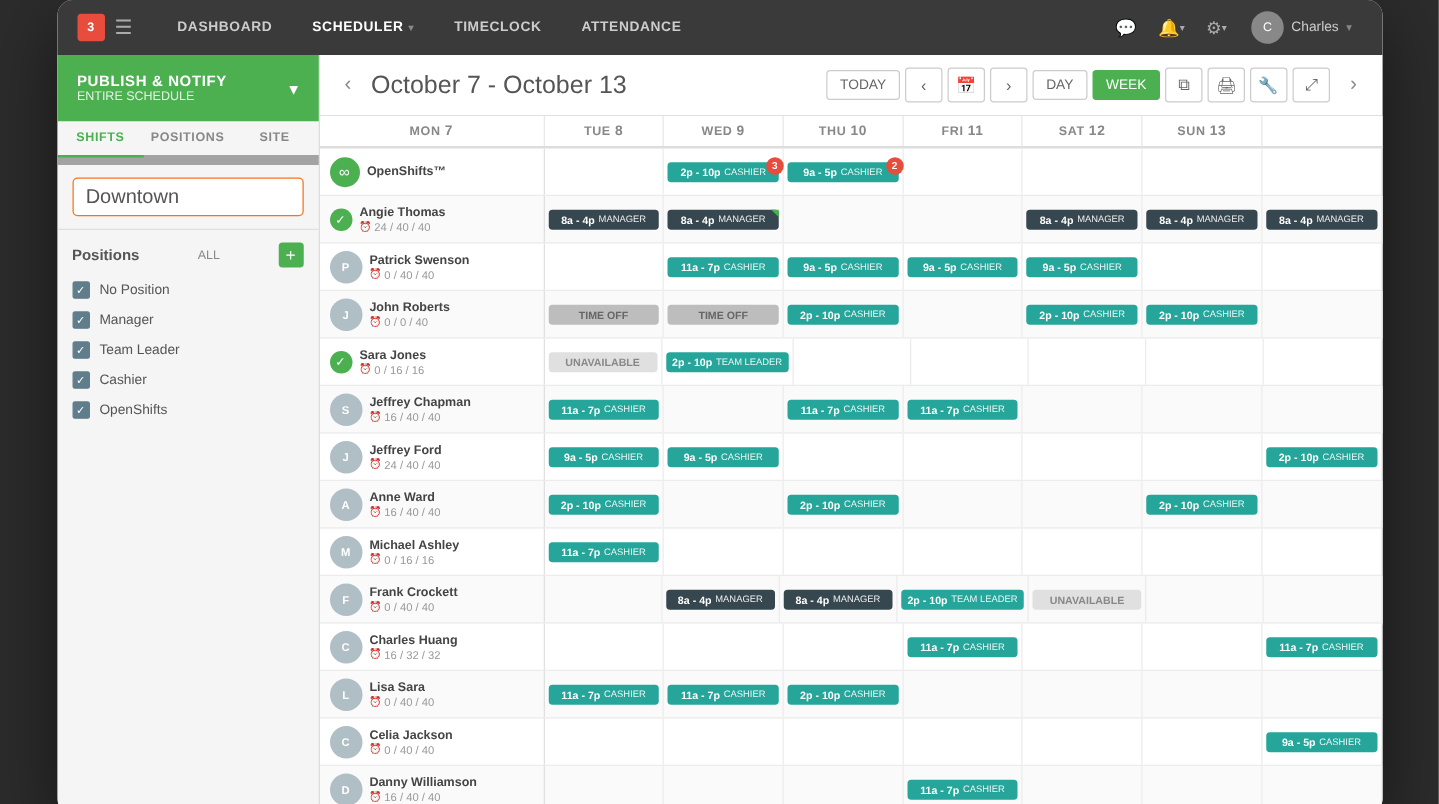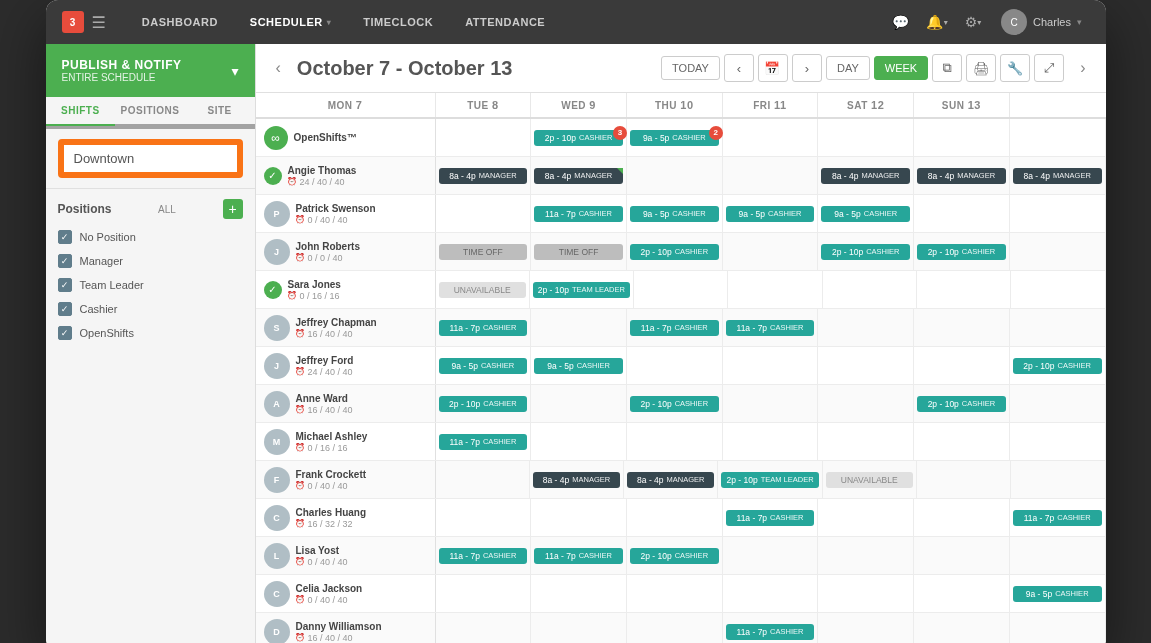--- a/index.html
+++ b/index.html
@@ -136,21 +136,21 @@
     }
     .publish-btn .text .sub {
       font-size: 10px;
       opacity: 0.85;
     }
     .publish-arrow {
       font-size: 14px;
     }
     .sidebar-tabs {
       display: flex;
-      border-bottom: 5px solid #a3a3a3;
+      border-bottom: 8px solid #a3a3a3;
     }
     .sidebar-tab {
       flex: 1;
       text-align: center;
       padding: 8px 4px;
       font-size: 10px;
       font-weight: 600;
       color: #888;
       cursor: pointer;
       letter-spacing: 0.5px;
@@ -161,24 +161,24 @@
       color: #4caf50;
       border-bottom-color: #4caf50;
     }
     .sidebar-dropdown {
       padding: 10px 12px;
       border-bottom: 1px solid #e0e0e0;
     }
     .dropdown-select {
       width: 100%;
       padding: 6px 10px;
-      border: 6px solid #f97316;
+      border: 1px solid #f97316;
       border-radius: 4px;
       background: white;
-      font-size: 13px;
+      font-size: 16px;
       color: #555;
       appearance: none;
       cursor: pointer;
     }
     .positions-header {
       display: flex;
       align-items: center;
       justify-content: space-between;
       padding: 10px 12px 6px;
     }
@@ -249,21 +249,21 @@
     }
     .nav-arrow {
       color: #888;
       font-size: 16px;
       cursor: pointer;
       padding: 2px 4px;
     }
     .date-range {
       font-size: 20px;
       color: #555;
-      font-weight: 700;
+      font-weight: 400;
       flex: 1;
     }
     .header-controls {
       display: flex;
       align-items: center;
       gap: 4px;
     }
     .ctrl-btn {
       padding: 5px 10px;
       border: 1px solid #ccc;
@@ -367,21 +367,21 @@
       color: white;
       display: flex;
       align-items: center;
       gap: 3px;
       white-space: nowrap;
       width: 100%;
       justify-content: center;
       position: relative;
     }
     .shift-badge .time {
-      font-weight: 400;
+      font-weight: 700;
     }
     .shift-badge .pos {
       font-size: 7.5px;
       opacity: 0.9;
       font-weight: 400;
     }
     .shift-corner {
       position: absolute;
       top: 0;
       right: 0;
@@ -895,21 +895,21 @@
                 <div class="shift-badge" style="background: rgb(38, 166, 154); color: white;">
                   <span class="time">11a - 7p</span>
                   <span class="pos">CASHIER</span>
                 </div>
               </div>
             </div>
             <div class="grid-row">
               <div class="staff-cell">
                 <div class="avatar-circle">L</div>
                 <div class="staff-info">
-                  <div class="name">Lisa Yost</div>
+                  <div class="name">Lisa Sara</div>
                   <div class="hours"><span style="font-size:8px">⏰</span> 0 / 40 / 40</div>
                 </div>
               </div>
               <div class="shift-cell">
                 <div class="shift-badge" style="background: rgb(38, 166, 154); color: white;">
                   <span class="time">11a - 7p</span>
                   <span class="pos">CASHIER</span>
                 </div>
               </div>
               <div class="shift-cell">

